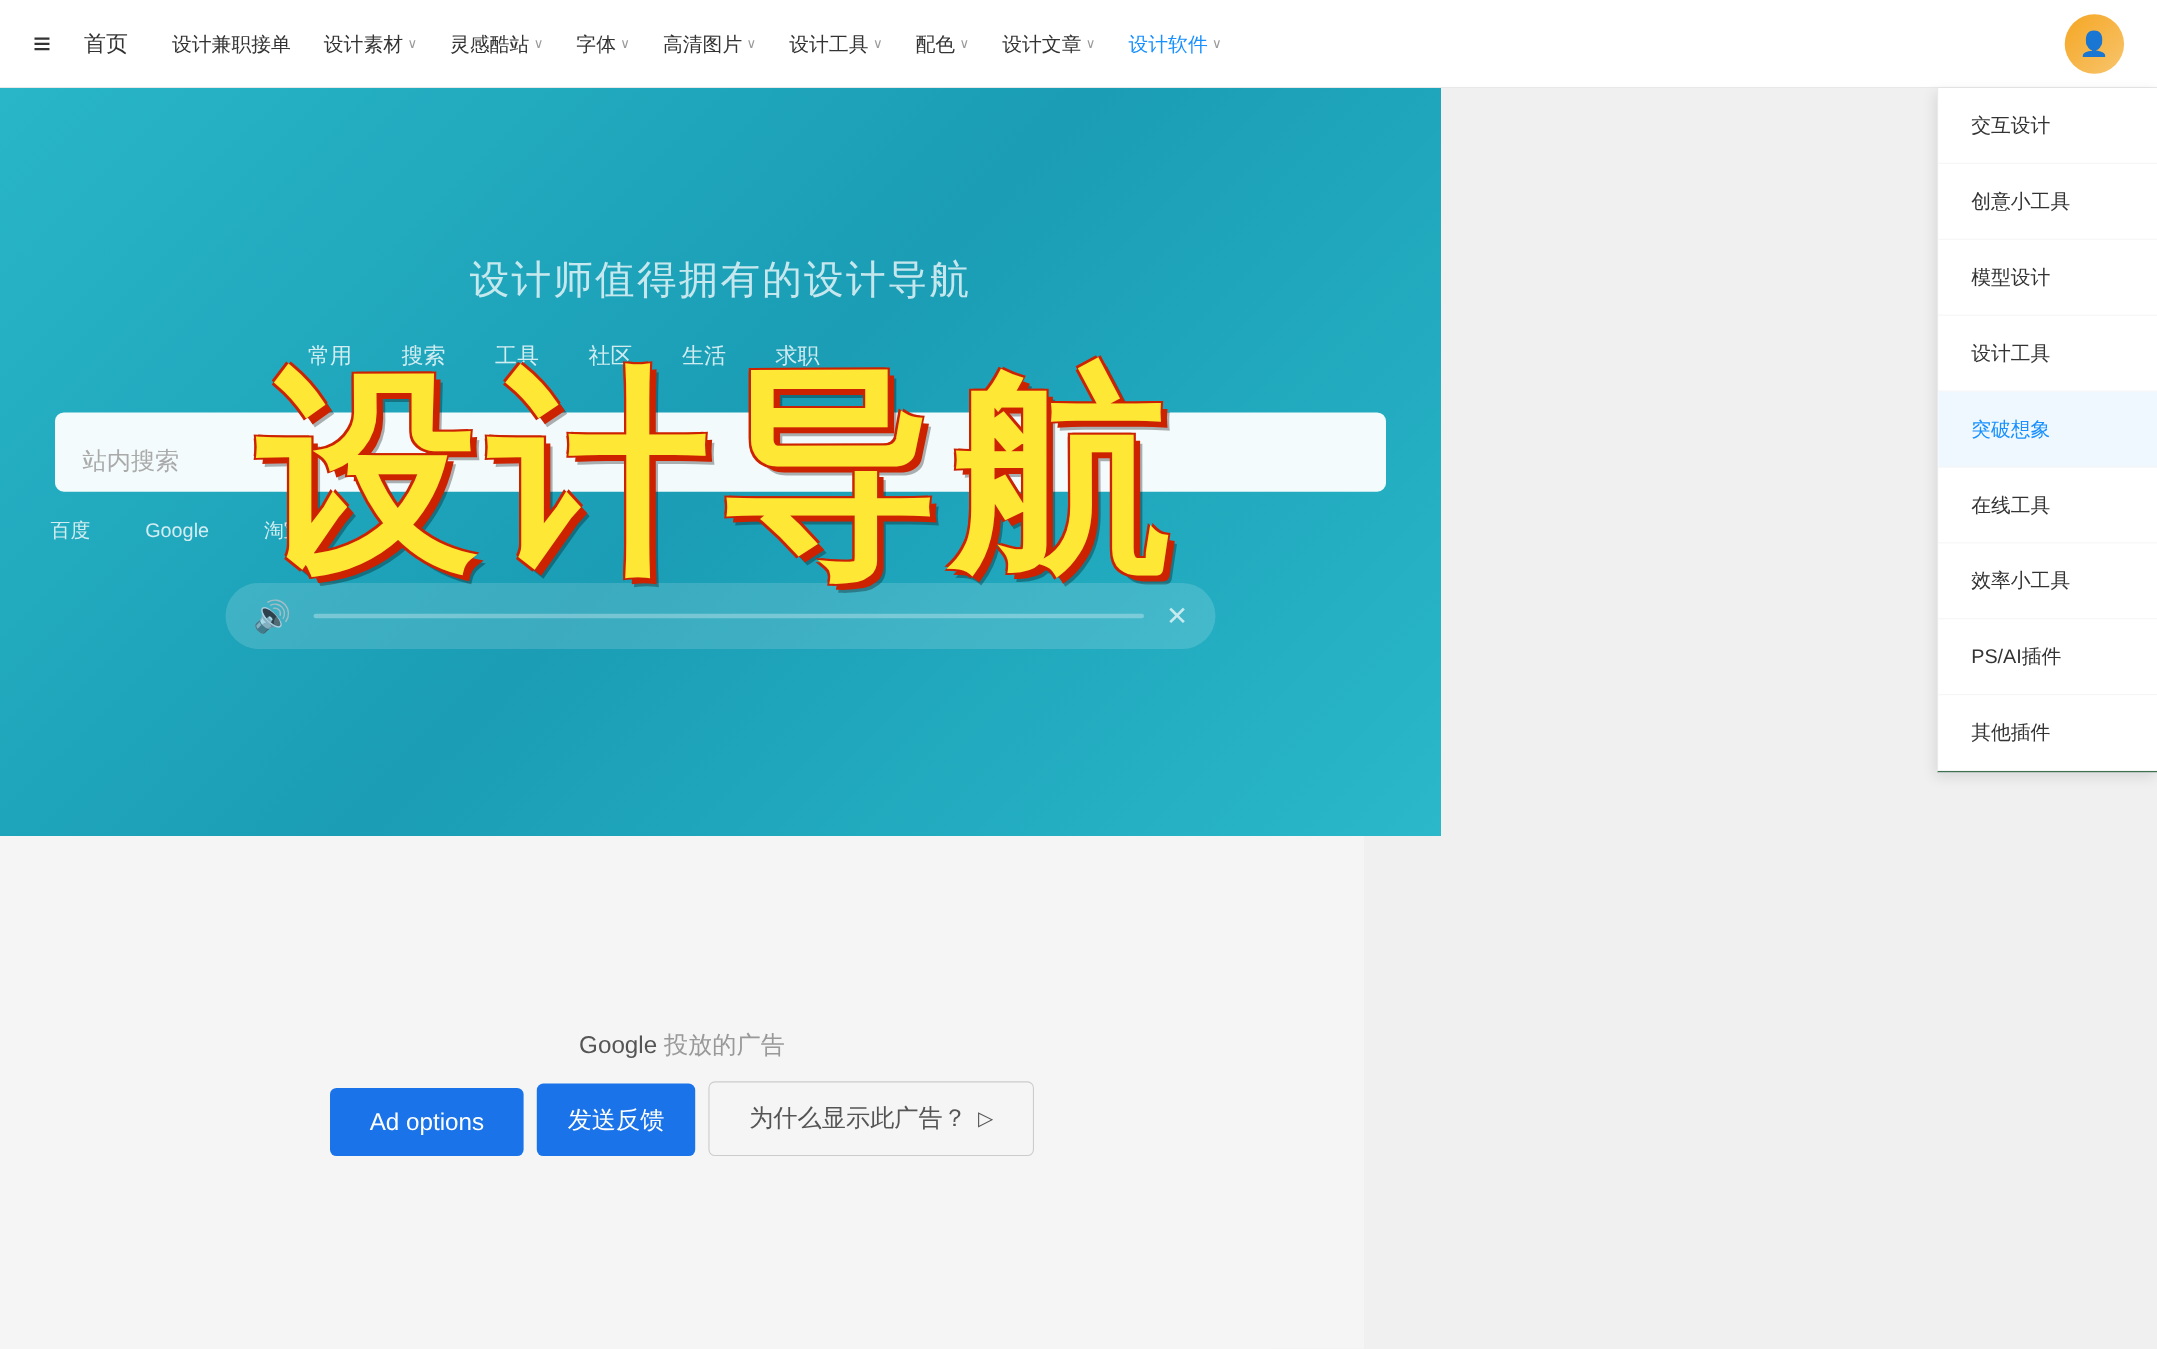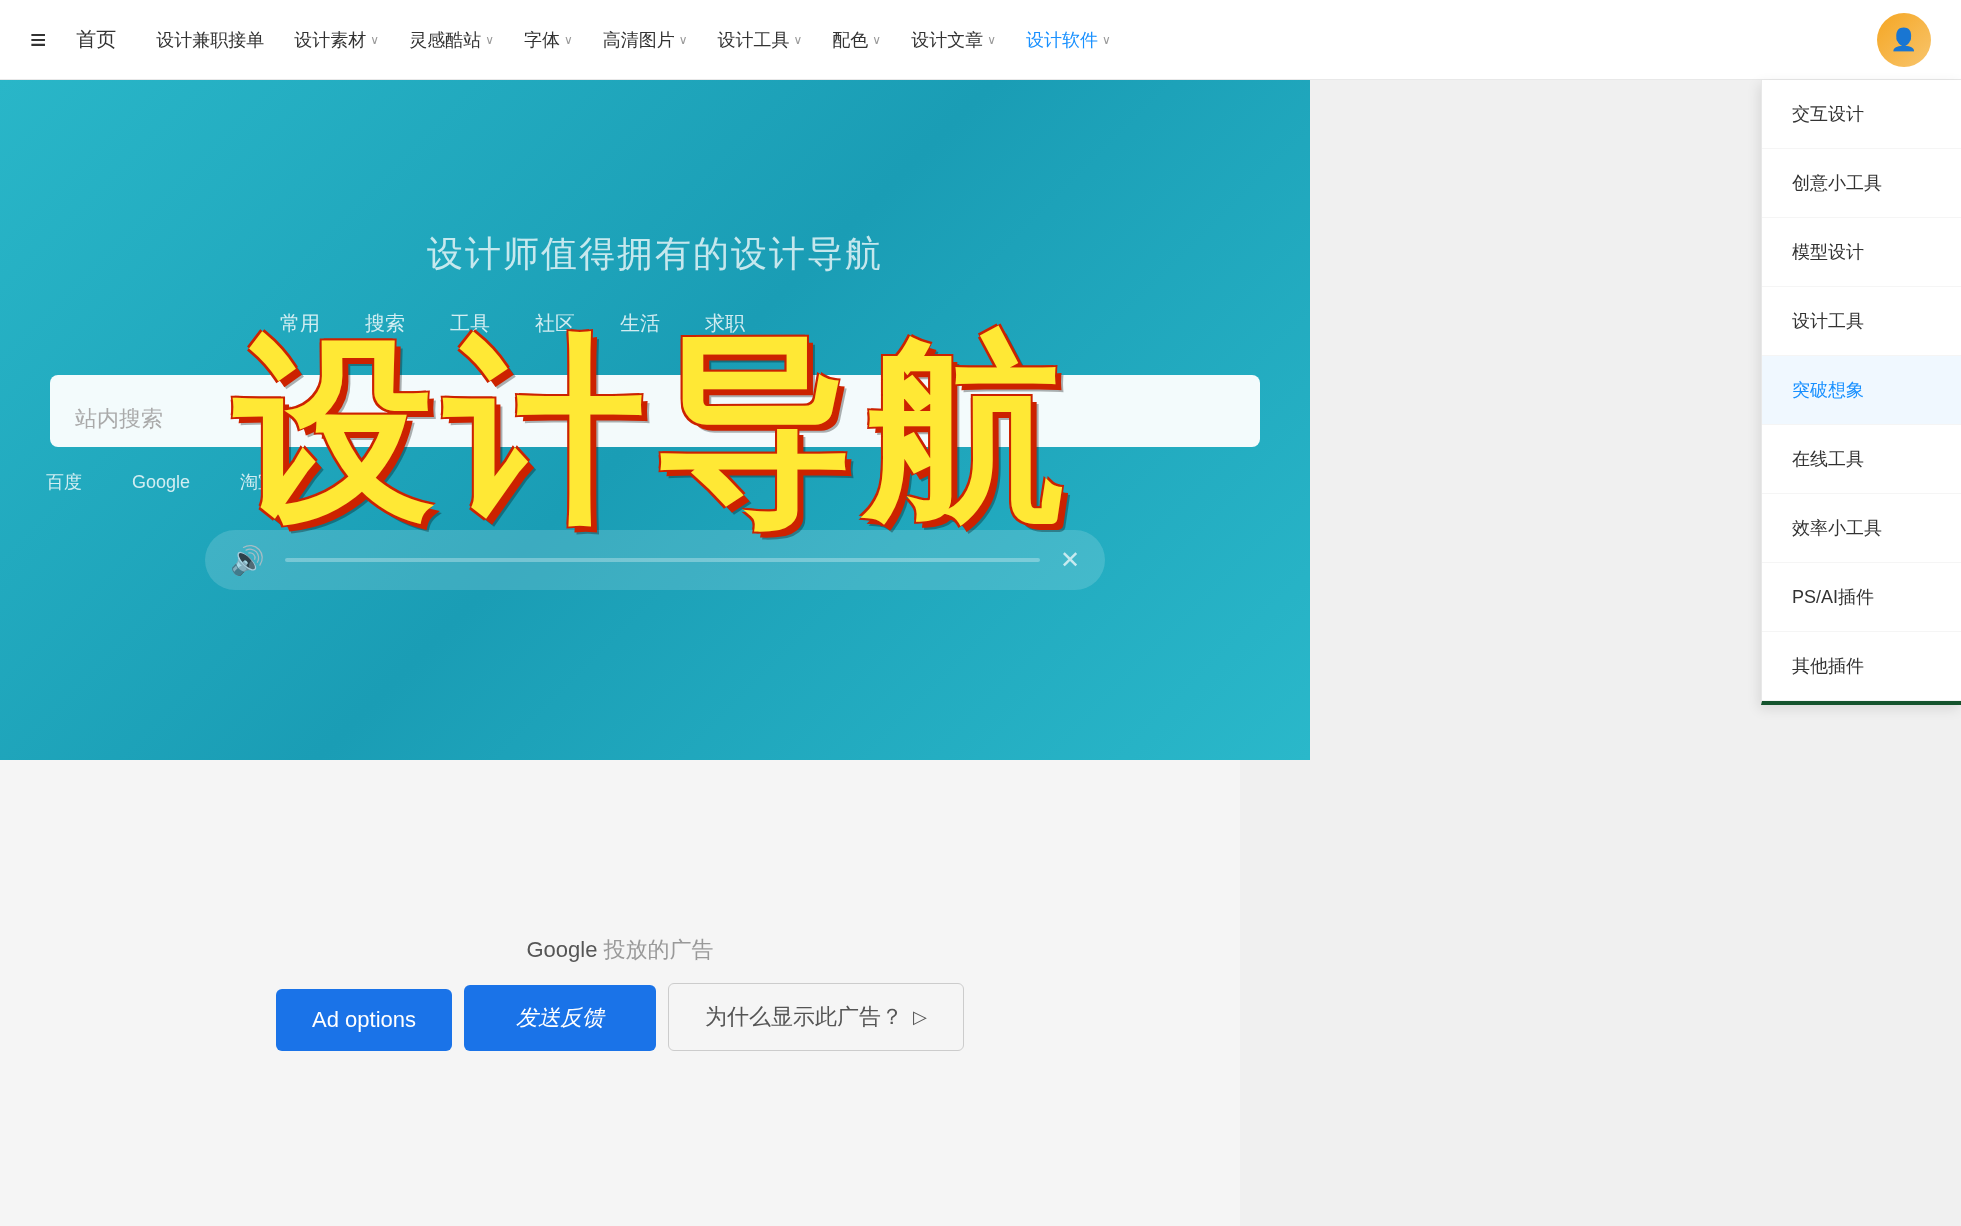--- a/index.html
+++ b/index.html
@@ -67,21 +67,21 @@
     }
 
     
     .dropdown-menu {
       position: absolute;
       right: 0;
       top: 80px;
       width: 200px;
       background: #fff;
       border-left: 1px solid #e8e8e8;
-      border-bottom: 4px solid #14532d;
+      border-bottom: 1px solid #14532d;
       z-index: 200;
       box-shadow: -2px 4px 12px rgba(0,0,0,0.1);
     }
     .dropdown-item {
       padding: 22px 30px;
       font-size: 18px;
       color: #333;
       cursor: pointer;
       border-bottom: 1px solid #f5f5f5;
     }
@@ -263,24 +263,23 @@
       border-radius: 6px;
       padding: 18px 36px;
       font-size: 22px;
       cursor: pointer;
     }
     .btn-feedback {
       background: #1a73e8;
       color: #fff;
       border: none;
       border-radius: 6px;
-      padding: 18px 52px;
-      font-size: 22px;
-      cursor: pointer;
-      font-style: italic;
+      padding: 18px 28px;
+      font-size: 22px;
+      cursor: pointer;
     }
     .btn-why {
       background: transparent;
       color: #555;
       border: 1px solid #ccc;
       border-radius: 6px;
       padding: 18px 36px;
       font-size: 22px;
       cursor: pointer;
       display: flex;

